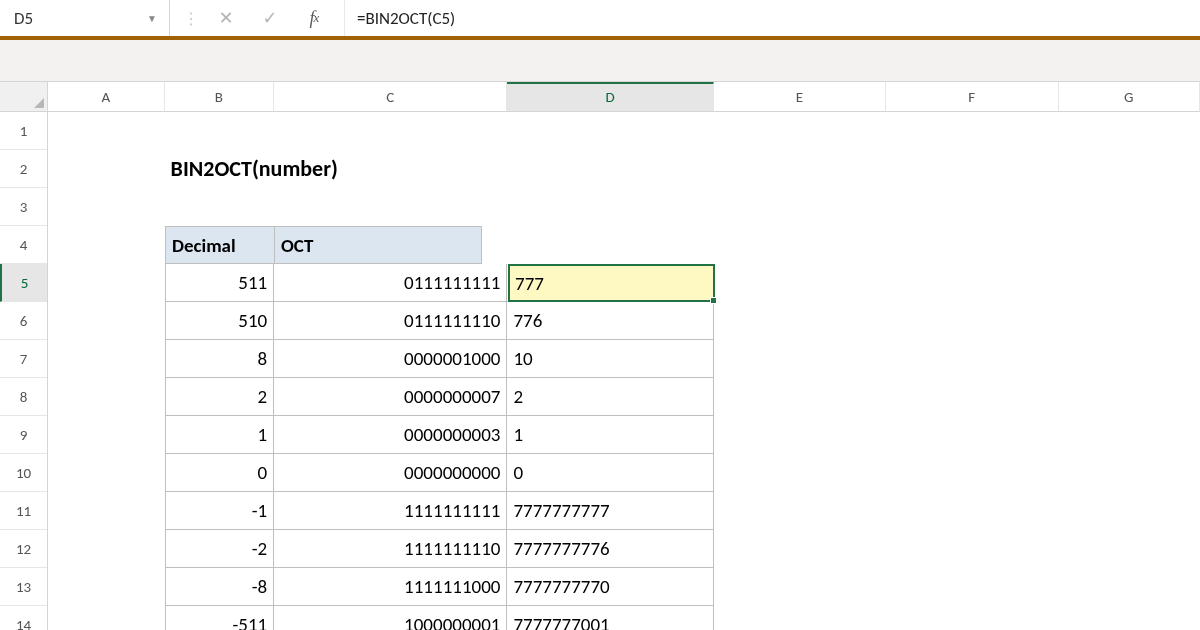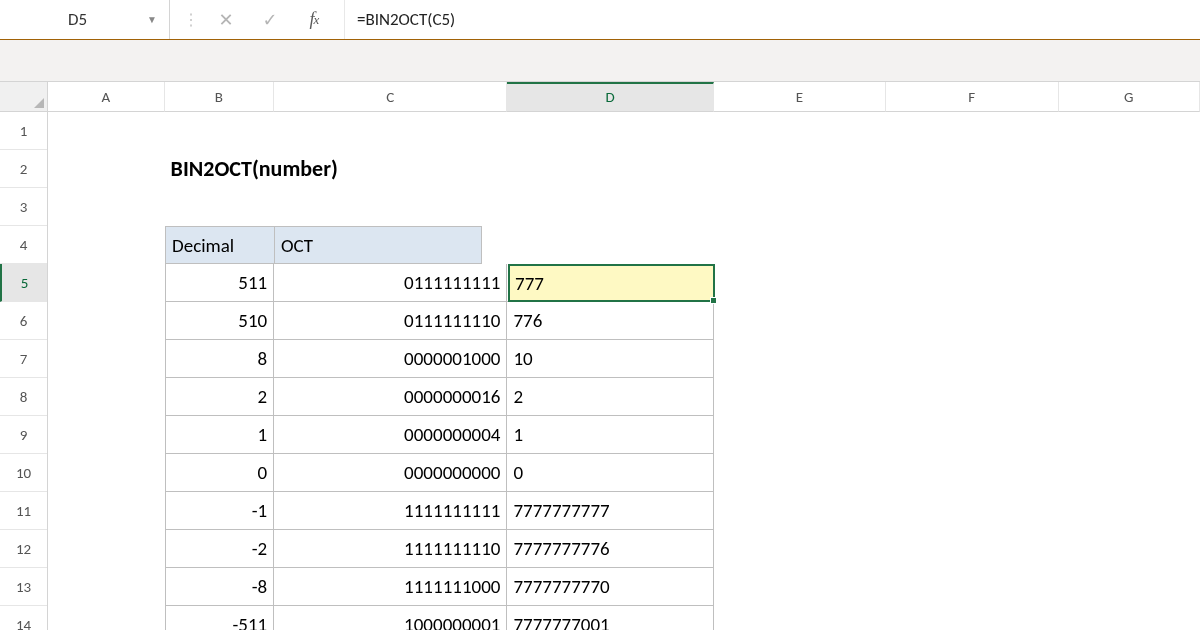--- a/index.html
+++ b/index.html
@@ -11,22 +11,21 @@
   height: 630px;
   position: relative;
 }
 
 
 .formula-bar {
   display: flex;
   align-items: stretch;
   height: 40px;
   background: #fff;
-  border-bottom: 1px solid #a16207;
-  text-align: center;
+  border-bottom: 4px solid #a16207;
 }
 .name-box-wrap {
   display: flex;
   align-items: center;
   border-right: 1px solid #d4d4d4;
   padding: 0 6px 0 10px;
   width: 170px;
   background: #fff;
 }
 .name-box {
@@ -175,21 +174,21 @@
 
 
 .tcell {
   border-right: 1px solid #bfbfbf;
   border-bottom: 1px solid #bfbfbf;
 }
 .tcell.left { border-left: 1px solid #bfbfbf; }
 .tcell.top { border-top: 1px solid #bfbfbf; }
 .thead {
   background: #dce6f1;
-  font-weight: 400;
+  font-weight: 700;
 }
 .num { justify-content: flex-end; }
 .txt { justify-content: flex-start; }
 
 .bold-title {
   font-weight: 700;
   font-size: 22px;
 }
 
 
@@ -330,31 +329,31 @@
         <div class="cell cC tcell num">0000001000</div>
         <div class="cell cD tcell txt">10</div>
         <div class="cell cE"></div>
         <div class="cell cF"></div>
         <div class="cell cG"></div>
       </div>
 
       <div class="row">
         <div class="cell cA"></div>
         <div class="cell cB tcell left num">2</div>
-        <div class="cell cC tcell num">0000000016</div>
+        <div class="cell cC tcell num">0000000007</div>
         <div class="cell cD tcell txt">2</div>
         <div class="cell cE"></div>
         <div class="cell cF"></div>
         <div class="cell cG"></div>
       </div>
 
       <div class="row">
         <div class="cell cA"></div>
         <div class="cell cB tcell left num">1</div>
-        <div class="cell cC tcell num">0000000004</div>
+        <div class="cell cC tcell num">0000000003</div>
         <div class="cell cD tcell txt">1</div>
         <div class="cell cE"></div>
         <div class="cell cF"></div>
         <div class="cell cG"></div>
       </div>
 
       <div class="row">
         <div class="cell cA"></div>
         <div class="cell cB tcell left num">0</div>
         <div class="cell cC tcell num">0000000000</div>

